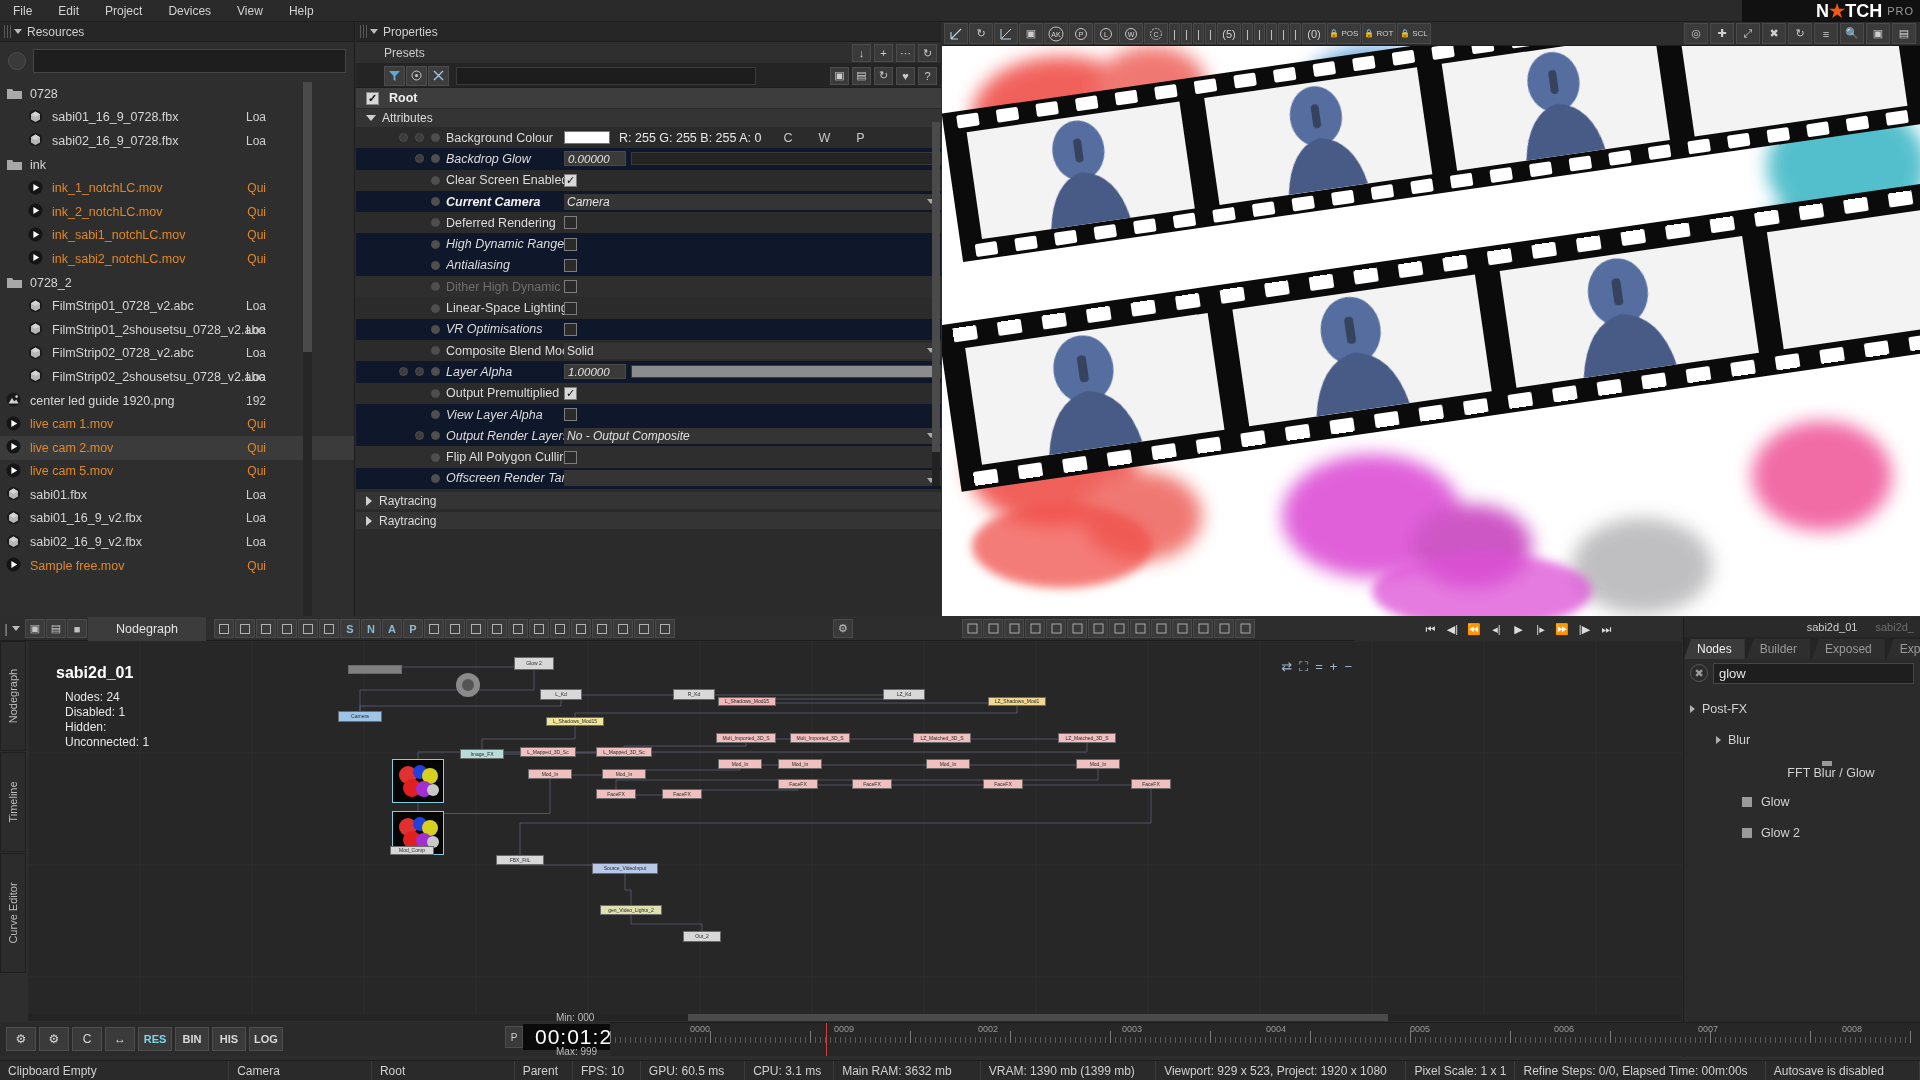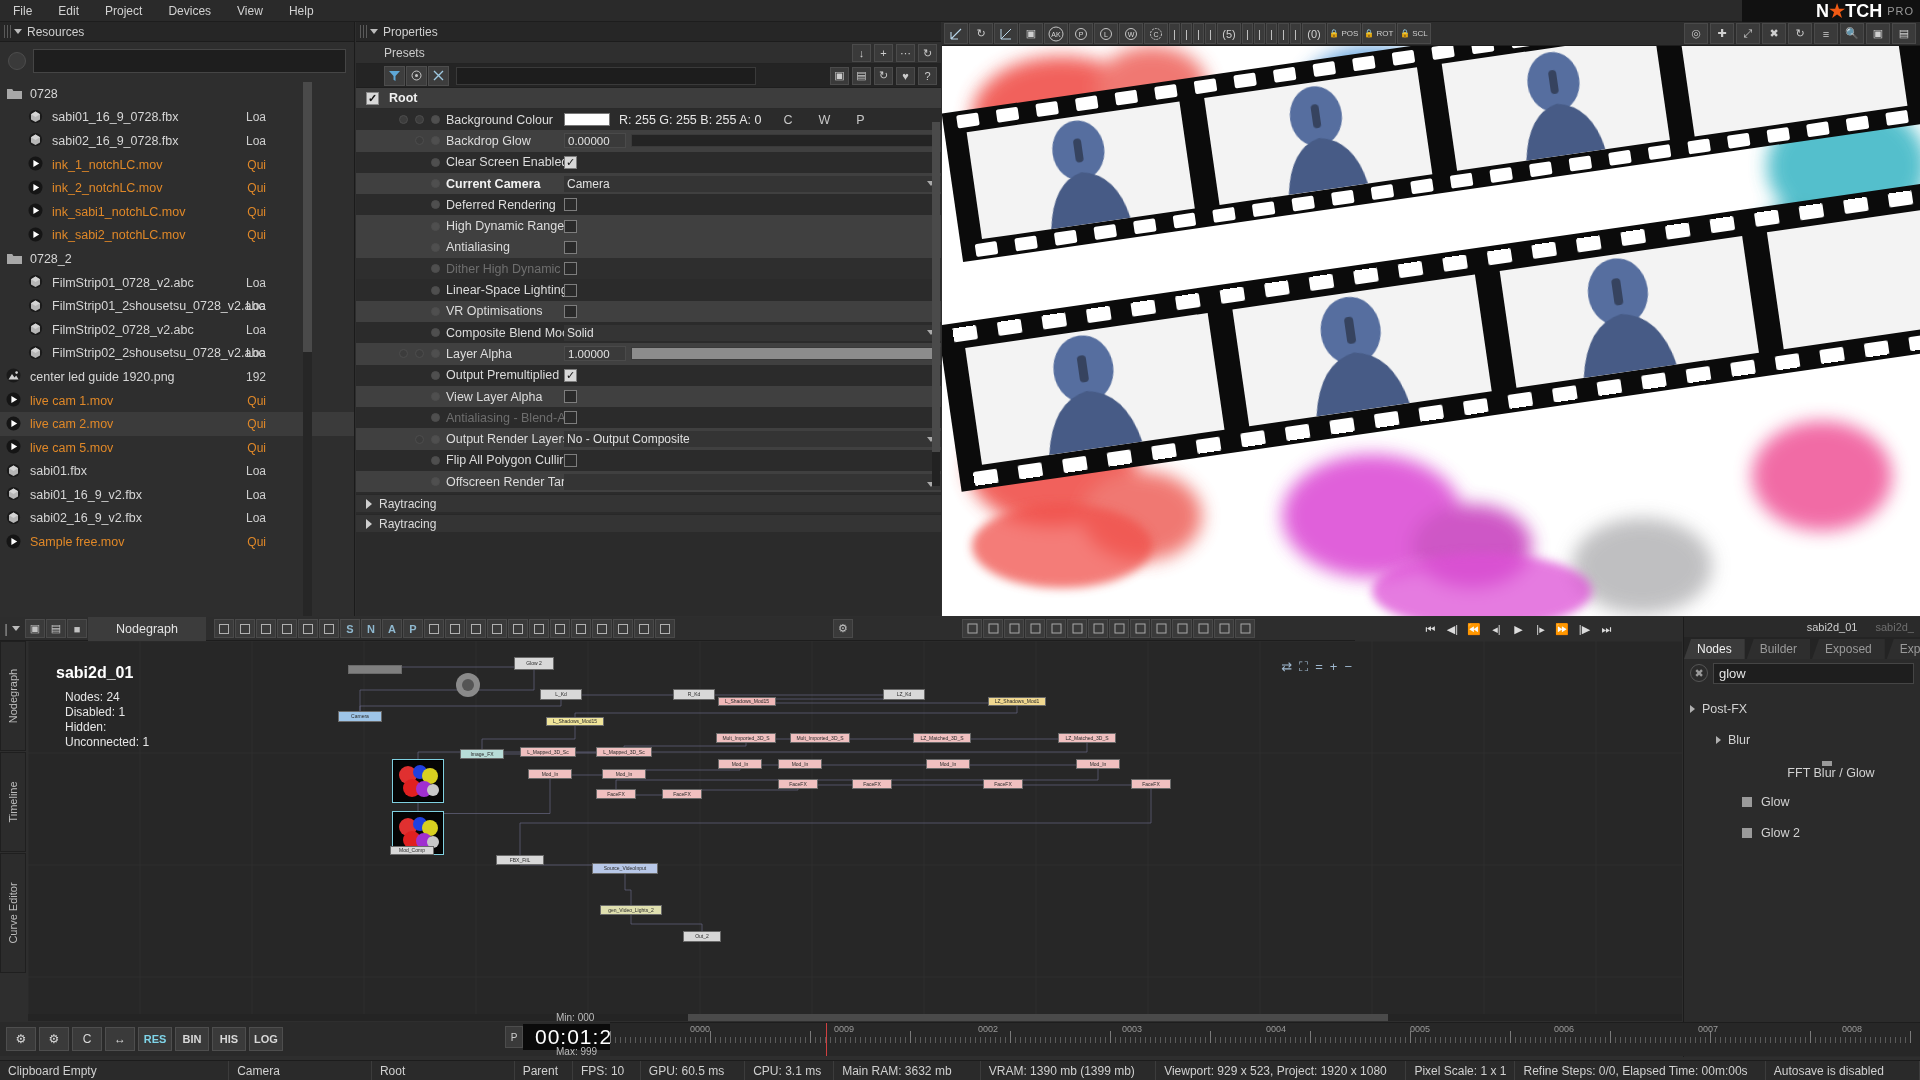--- a/index.html
+++ b/index.html
@@ -65,21 +65,21 @@
      font-weight:bold; font-size:12.5px; color:#f0f0f0; border-bottom:1px solid #2a2a2a;}
   .rootrow .cbx { width:13px;height:13px;background:#d8d8d8;border:1px solid #888;margin-right:10px;
      display:flex;align-items:center;justify-content:center;color:#111;font-size:11px;line-height:1;}
   .rootrow .v2 { position:absolute; left:600px; font-weight:bold; }
   .attrhdr { height:18px; background:#343434; display:flex; align-items:center; padding-left:10px;
      font-size:12px; color:#dcdcdc; }
   .attrhdr .tri { width:0;height:0;border-left:5px solid transparent;border-right:5px solid transparent;
      border-top:6px solid #cfcfcf; margin-right:6px; }
   .arow { height:21.3px; display:flex; align-items:center; position:relative; font-size:12.5px; }
   .arow:nth-child(even) { background:#2e2e2e; }
-  .arow.alt { background:#404040; }
+  .arow.alt { background:#0f172a;font-style:italic; }
   .arow .dots { width:90px; display:flex; align-items:center; justify-content:flex-end; gap:7px;
      padding-right:6px; }
   .dot { width:9px;height:9px;border-radius:50%;background:#3c3c3c;border:1px solid #4d4d4d; }
   .dot.on { background:#4f4f4f; }
   .alabel { width:118px; color:#dcdcdc; white-space:nowrap; overflow:hidden; }
   .alabel.dim { color:#6e6e6e; }
   .alabel.bold { font-weight:bold; color:#f2f2f2; }
   .aval { flex:1; display:flex; align-items:center; }
   .chk { width:13px;height:13px;background:#2a2a2a;border:1px solid #7d7d7d; display:flex;
      align-items:center;justify-content:center;font-size:11px;color:#eee;line-height:1;}
@@ -236,20 +236,27 @@
           <span style="display: inline-block; width: 22px;"></span>
           <span class="rico"><svg width="15" height="15" viewBox="0 0 15 15">
               <circle cx="7.5" cy="7.5" r="6.6" fill="#1a1a1a"></circle>
               <path d="M7.5 2.6 L12 5.2 v5.2 L7.5 13 L3 10.4 V5.2z" fill="#b6b6b6"></path>
               <path d="M7.5 2.6 L12 5.2 L7.5 7.9 L3 5.2z" fill="#d4d4d4"></path>
             </svg></span>
           <span class="rname">sabi02_16_9_0728.fbx</span>
           <span class="rstat">Loa</span>
         </div>
         <div class="rrow">
+          <span style="display: inline-block; width: 0px;"></span>
+          <span class="rico"><svg width="17" height="17" viewBox="0 0 17 17">
+              <path d="M1 4h5.2l1.2 2H16v8H1z" fill="#a8a8a8"></path>
+            </svg></span>
+          <span class="rname">ink</span>
+        </div>
+        <div class="rrow">
           <span style="display: inline-block; width: 22px;"></span>
           <span class="rico"><svg width="15" height="15" viewBox="0 0 15 15">
               <circle cx="7.5" cy="7.5" r="7" fill="#151515"></circle>
               <polygon points="5.4,4 11.2,7.5 5.4,11" fill="#ffffff"></polygon>
             </svg></span>
           <span class="rname orange">ink_1_notchLC.mov</span>
           <span class="rstat orange">Qui</span>
         </div>
         <div class="rrow">
           <span style="display: inline-block; width: 22px;"></span>
@@ -446,20 +453,24 @@
       <div class="sqbtn">↻</div>
       <div class="sqbtn">♥</div>
       <div class="sqbtn">?</div>
     </div>
   </div>
   <div class="rootrow" style="position:relative">
     <div class="cbx">✓</div>
     <span>Root</span>
     <span class="v2">Root</span>
   </div>
+  <div class="attrhdr">
+    <div class="tri"></div>
+    <span>Attributes</span>
+  </div>
   <div id="attr-list">
         <div class="arow">
           <div class="dots">
             <span class="dot"></span>
             <span class="dot"></span>
             <span class="dot on"></span>
           </div>
           <div class="alabel">Background Colour</div>
           <div class="aval">
             <span class="swatch" style="background:#ffffff"></span>
@@ -586,29 +597,20 @@
           <div class="alabel">Output Premultiplied</div>
           <div class="aval">
             <span class="chk checked">✓</span>
           </div>
         </div>
         <div class="arow alt">
           <div class="dots">
             <span class="dot on"></span>
           </div>
           <div class="alabel">View Layer Alpha</div>
-          <div class="aval">
-            <span class="chk"></span>
-          </div>
-        </div>
-        <div class="arow">
-          <div class="dots">
-            <span class="dot on"></span>
-          </div>
-          <div class="alabel dim">Antialiasing - Blend-A</div>
           <div class="aval">
             <span class="chk"></span>
           </div>
         </div>
         <div class="arow alt">
           <div class="dots">
             <span class="dot"></span>
             <span class="dot on"></span>
           </div>
           <div class="alabel">Output Render Layers</div>

